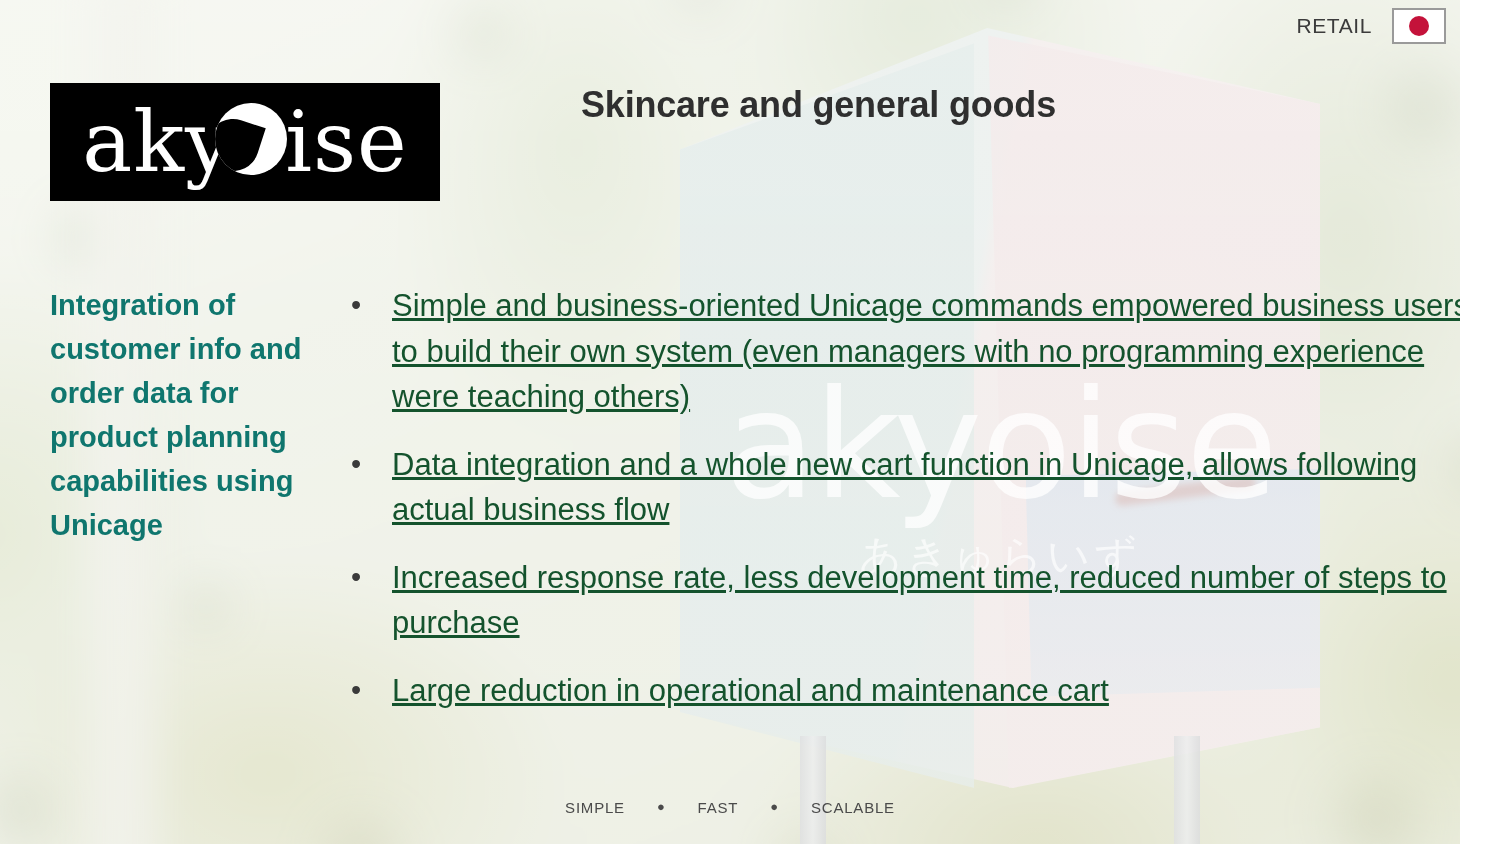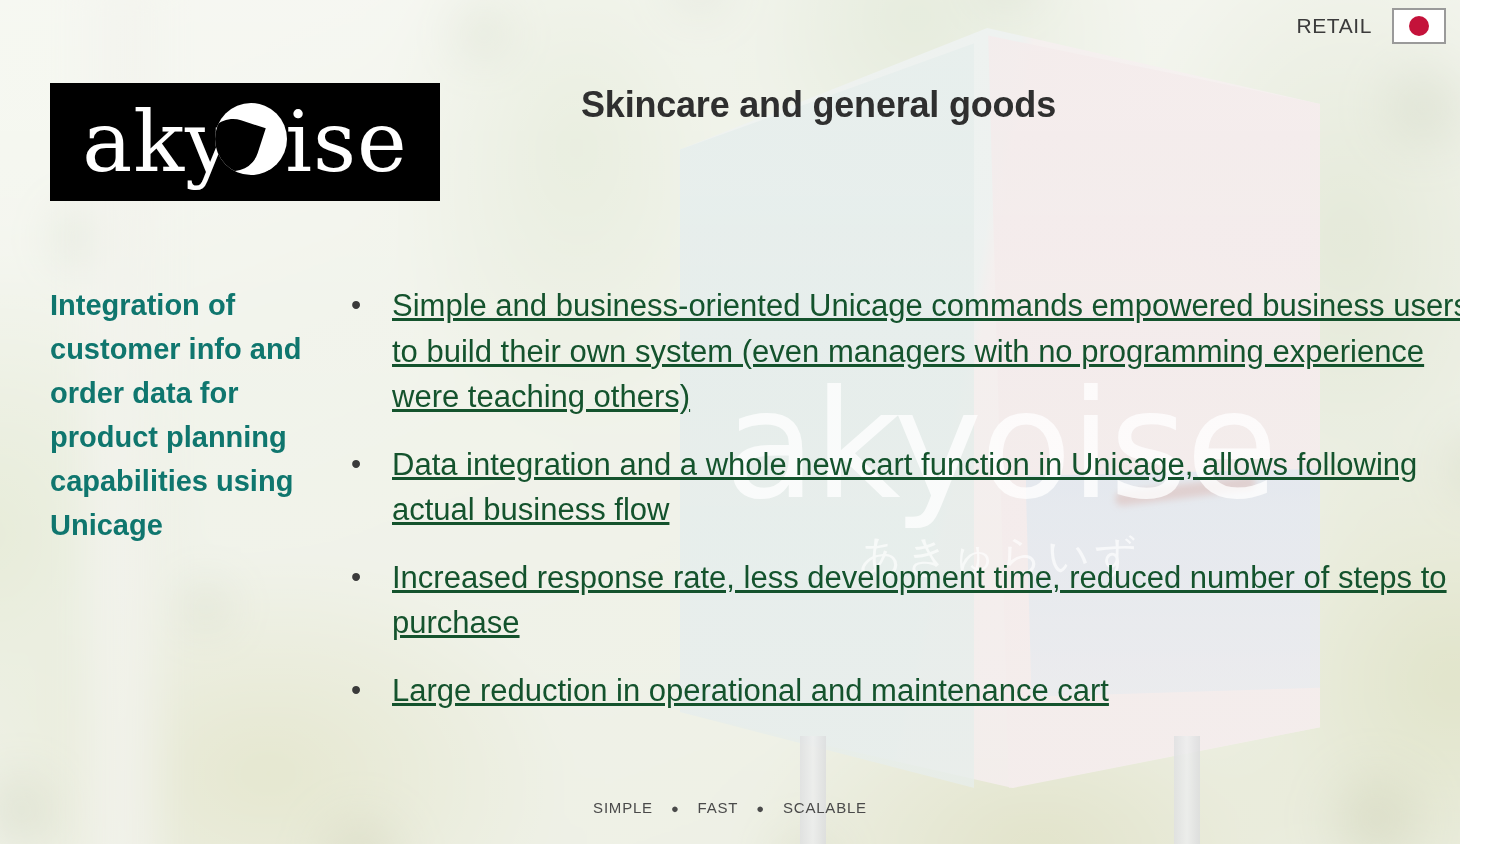--- a/index.html
+++ b/index.html
@@ -290,22 +290,22 @@
     text-decoration: underline;
   }
 
   .footer {
     position: absolute;
     left: 0;
     right: 0;
     bottom: 28px;
     display: flex;
     justify-content: center;
-    align-items: flex-end;
-    gap: 18px;
+    align-items: flex-start;
+    gap: 32px;
     font-size: 15px;
     letter-spacing: 0.8px;
     color: #4a4a4a;
   }
   .footer .sep {
     font-size: 13px;
     color: #4a4a4a;
   }
 </style>
 </head>

